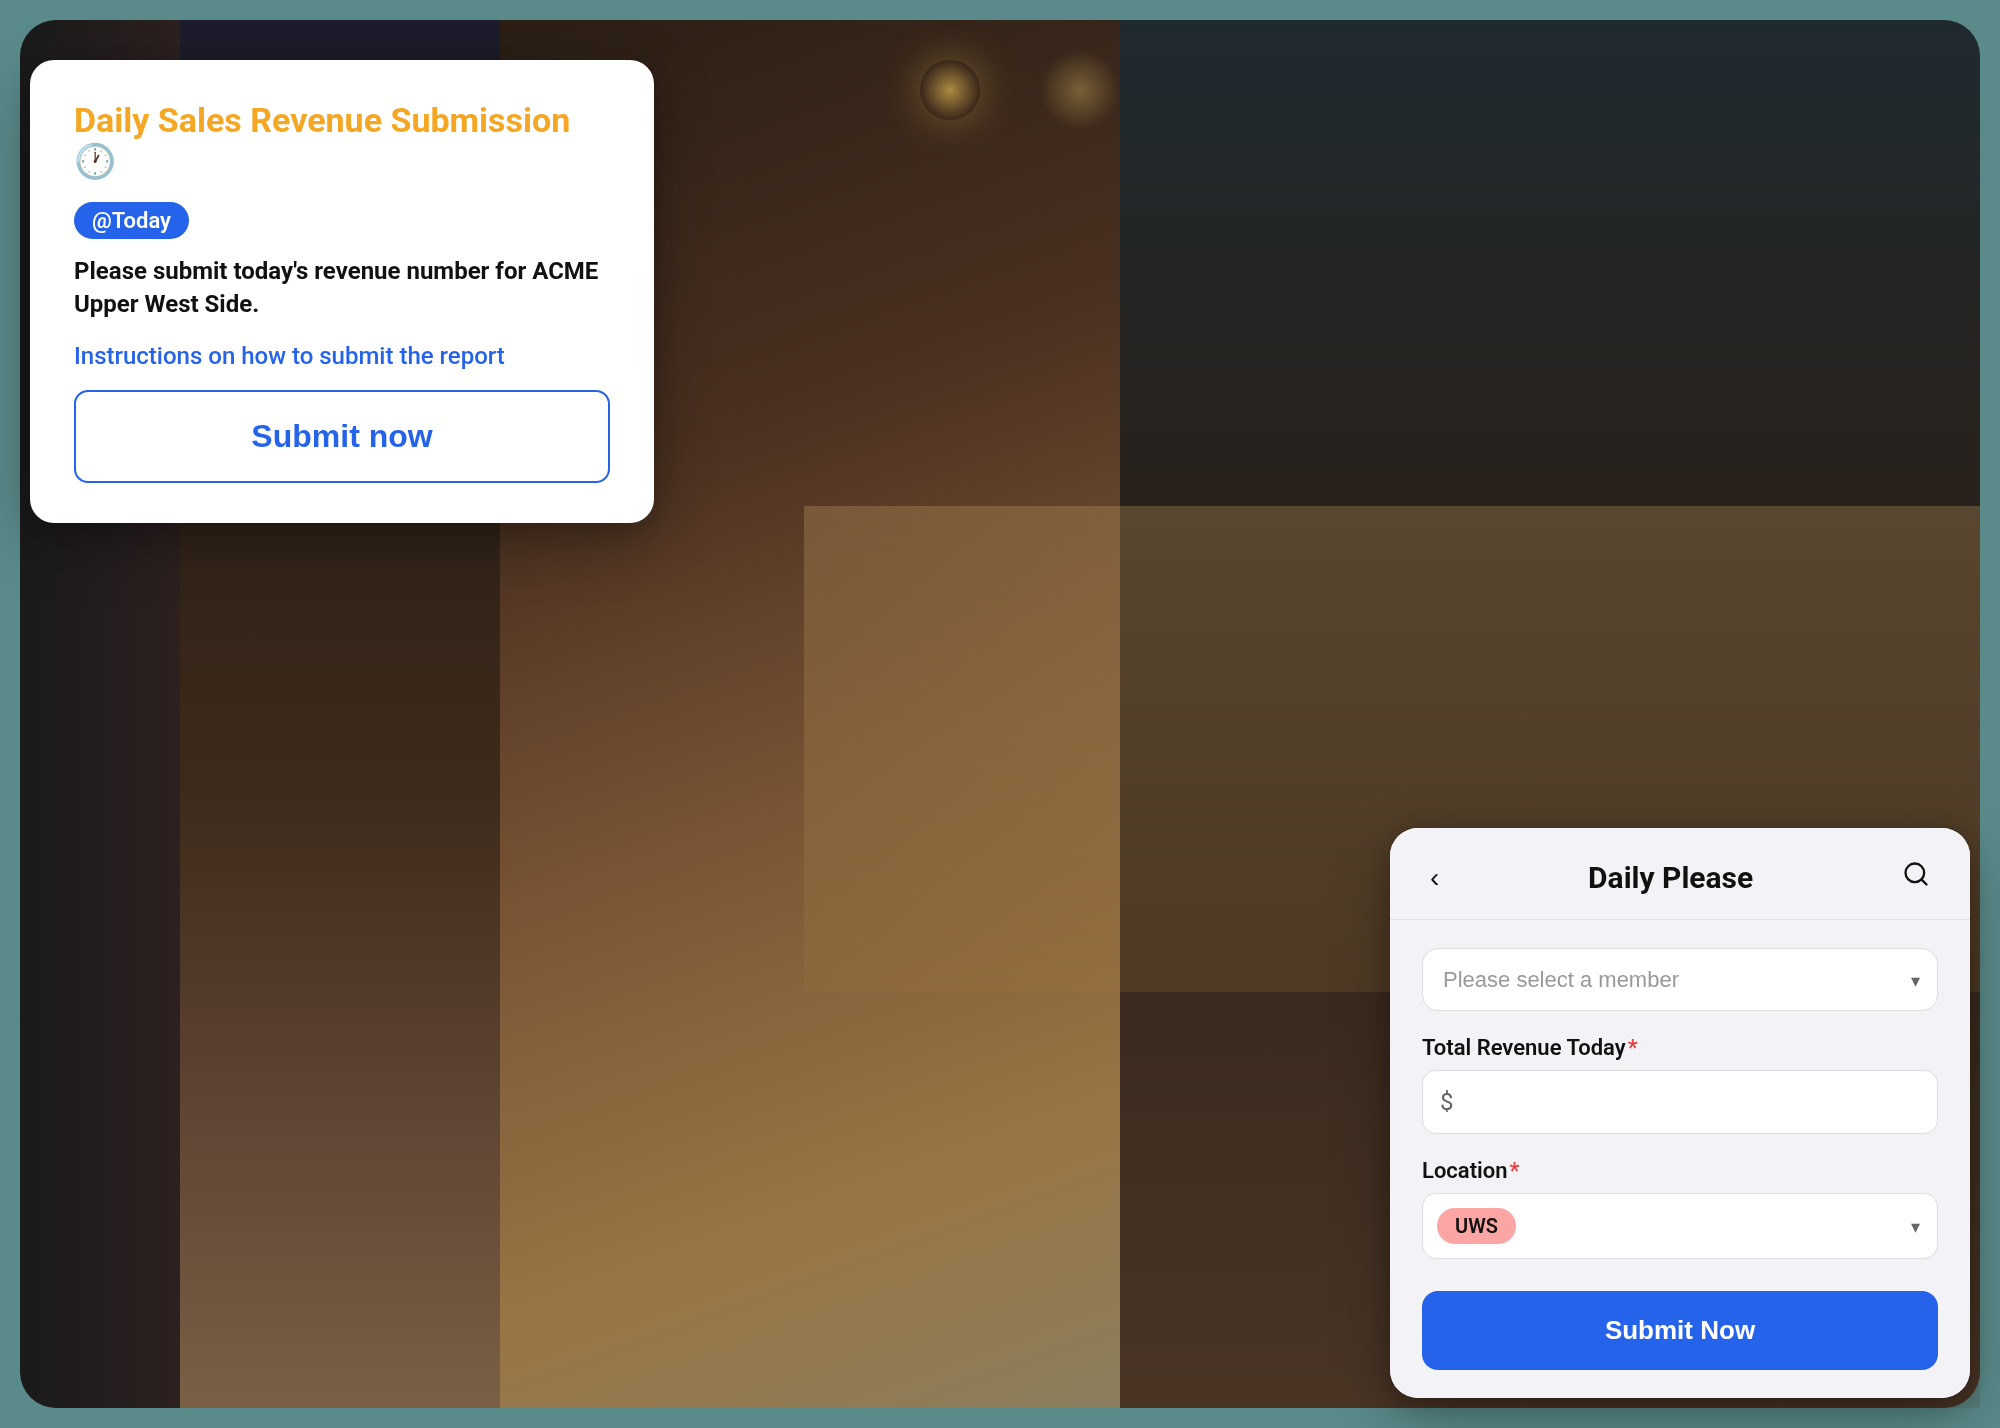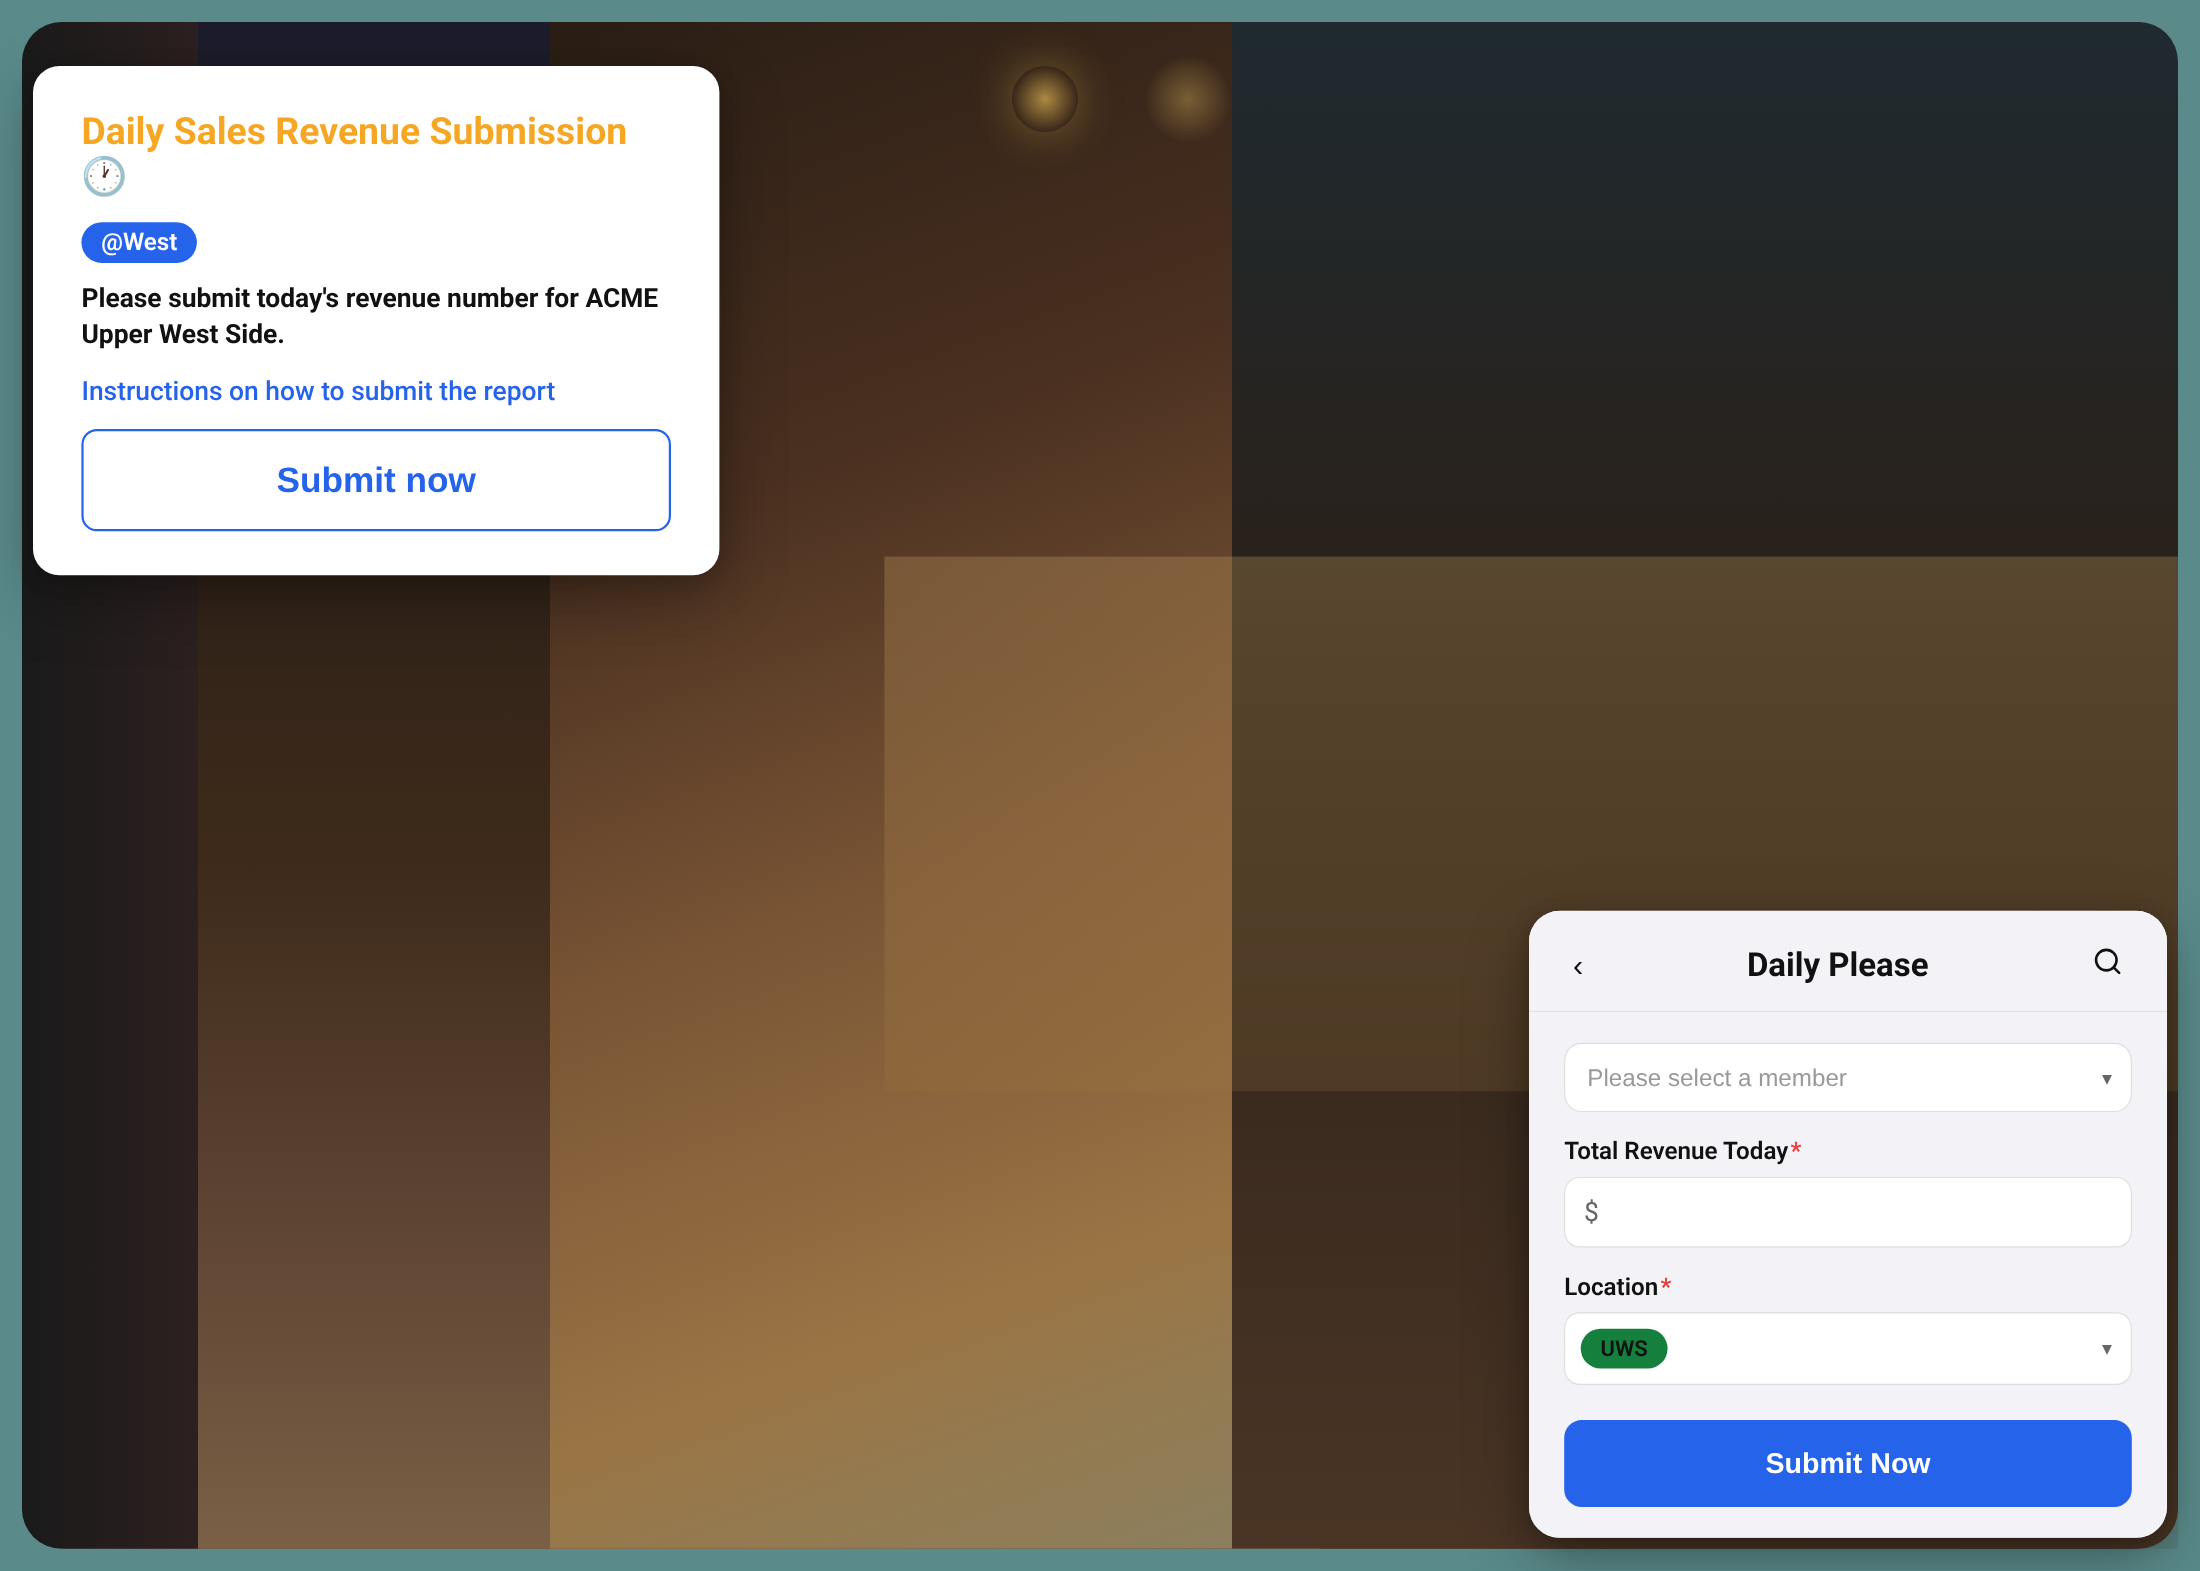--- a/index.html
+++ b/index.html
@@ -210,21 +210,21 @@
       background: #fff;
       border: 1px solid #ddd;
       border-radius: 14px;
       padding: 14px 50px 14px 14px;
       display: flex;
       align-items: center;
       cursor: pointer;
     }
 
     .uws-badge {
-      background: #15803d;
+      background: #fca5a5;
       color: #111;
       font-size: 20px;
       font-weight: 600;
       padding: 6px 18px;
       border-radius: 20px;
       display: inline-block;
     }
 
     .report-submit-btn {
       width: 100%;
@@ -266,21 +266,21 @@
 
     <div style="position:absolute; bottom:30%; left:40%; width:60%; height:35%; background:linear-gradient(180deg, rgba(200,160,100,0.3), rgba(160,120,60,0.2));"></div>
 
     <div style="position:absolute; top:40px; left:900px; width:60px; height:60px; border-radius:50%; background:radial-gradient(circle, rgba(220,180,80,0.7) 0%, transparent 70%); box-shadow:0 0 40px rgba(220,180,80,0.4);"></div>
     <div style="position:absolute; top:30px; left:1020px; width:80px; height:80px; border-radius:50%; background:radial-gradient(circle, rgba(180,150,80,0.5) 0%, transparent 70%);"></div>
   </div>
 </div>
 
 <div class="notification-card">
   <div class="card-title">Daily Sales Revenue Submission 🕐</div>
-  <div class="mention-badge">@West</div>
+  <div class="mention-badge">@Today</div>
   <p class="card-body-text">Please submit today's revenue number for ACME Upper West Side.</p>
   <a class="instructions-link" href="#">Instructions on how to submit the report</a>
   <button class="submit-now-btn">Submit now</button>
 </div>
 
 <div class="report-card">
 
   <div class="report-header">
     <button class="back-btn">‹</button>
     <span class="report-title">Daily Please</span>

